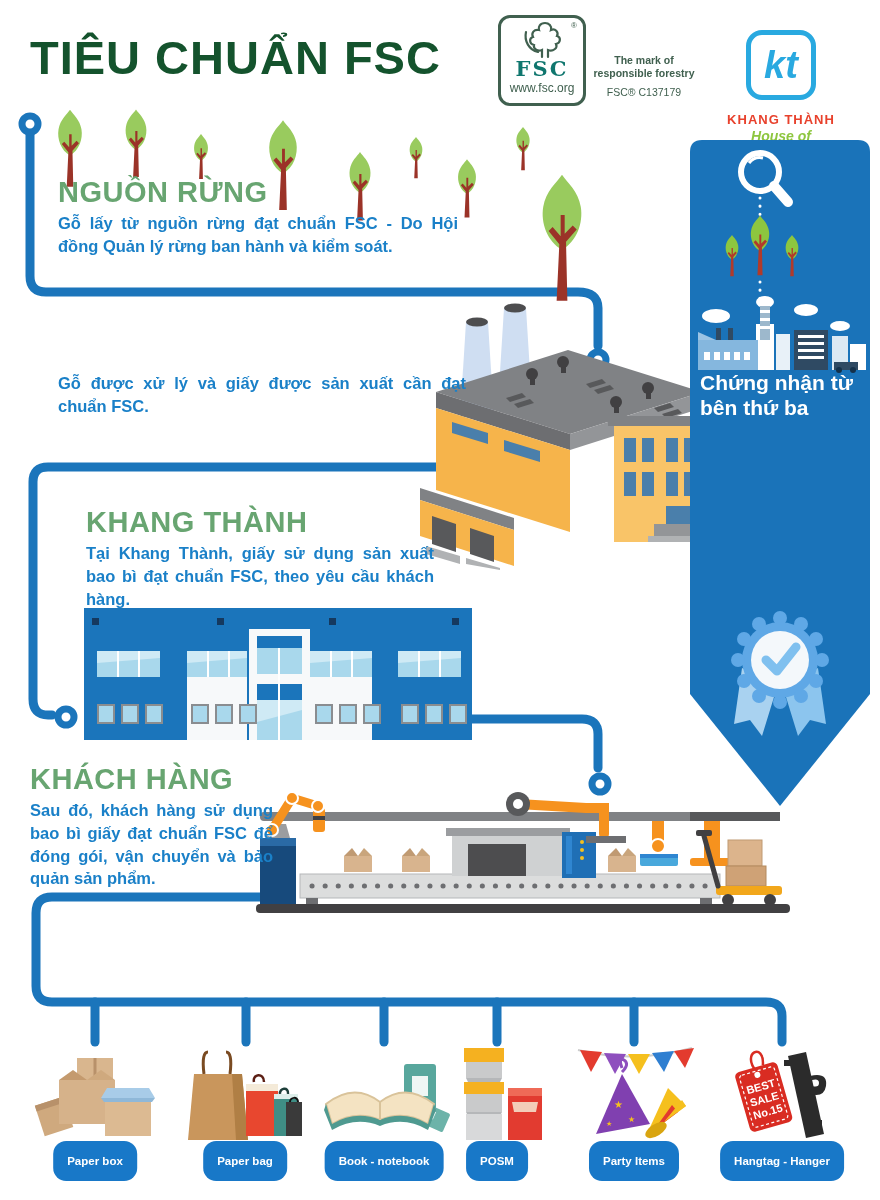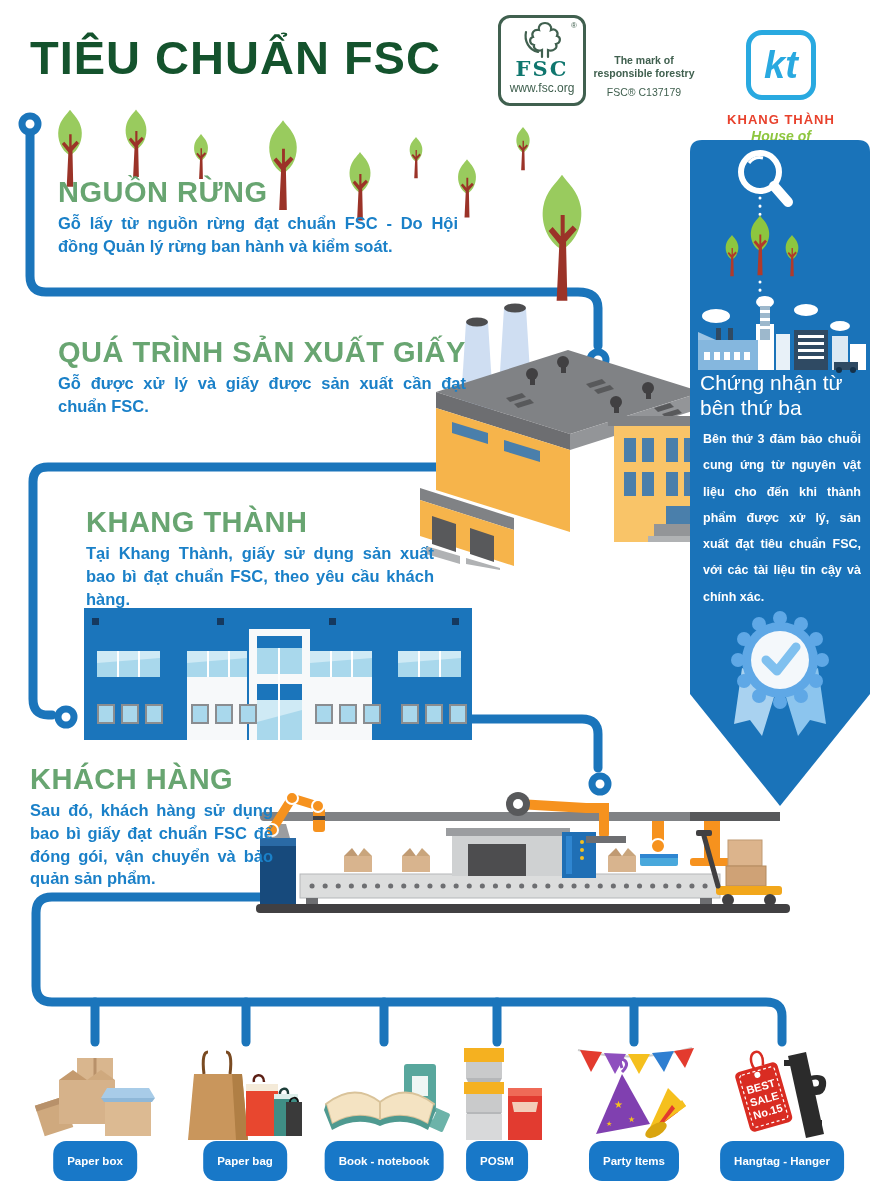--- a/index.html
+++ b/index.html
@@ -21,21 +21,21 @@
   .kt-wrap{left:716px;top:18px;width:130px;text-align:center;}
   .kt-mono{width:60px;height:60px;border:5px solid #29a9e0;border-radius:16px;margin:12px auto;
            display:flex;align-items:center;justify-content:center;}
   .kt-mono span{color:#29a9e0;font-size:38px;font-weight:bold;font-style:italic;line-height:1;}
   .kt-name{color:#e8412c;font-weight:bold;font-size:13px;letter-spacing:1px;margin-top:5px;}
   .kt-slogan{color:#8dc63f;font-weight:bold;font-style:italic;font-size:14px;margin-top:1px;}
   
   .h-green{color:#68a571;font-weight:bold;font-size:29px;letter-spacing:0.5px;white-space:nowrap;}
   .p-blue{color:#1a80c8;font-weight:bold;font-size:16.5px;line-height:1.38;text-align:justify;}
   
-  .sb-heading{color:#ffffff;font-weight:normal;font-size:21px;line-height:1.2;}
+  .sb-heading{color:#ffffff;font-weight:bold;font-size:21px;line-height:1.2;}
   .sb-body{color:#ffffff;font-weight:bold;font-size:12.5px;line-height:2.1;text-align:justify;}
   
   .pill{top:1141px;transform:translateX(-50%);background:#1878c8;color:#fff;font-weight:bold;
         font-size:11.5px;padding:14px 14px;border-radius:13px;white-space:nowrap;}
   svg{display:block;}
   .lineart{stroke:#1b75bb;stroke-width:9;fill:none;stroke-linecap:round;}
   .donut{fill:#fff;stroke:#1b75bb;stroke-width:7;}
 </style>
 </head>
 <body>
@@ -99,21 +99,20 @@
     <use href="#tree" x="344" y="150" width="32" height="74"></use>
     <use href="#tree" x="406" y="136" width="20" height="44"></use>
     <use href="#tree" x="452" y="158" width="30" height="62"></use>
     <use href="#tree" x="512" y="126" width="22" height="46"></use>
     <use href="#tree" x="530" y="172" width="64" height="134"></use>
   </svg>
 
   <div class="abs h-green" style="left:58px;top:176px;z-index:3">NGUỒN RỪNG</div>
   <div class="abs p-blue" style="left:58px;top:212px;width:400px;z-index:3">Gỗ lấy từ nguồn rừng đạt chuẩn FSC - Do Hội đồng Quản lý rừng ban hành và kiểm soát.</div>
 
-  <div class="abs h-green" style="left:58px;top:336px;z-index:3">QUÁ TRÌNH SẢN XUẤT GIẤY</div>
   <div class="abs p-blue" style="left:58px;top:372px;width:408px;z-index:3">Gỗ được xử lý và giấy được sản xuất cần đạt chuẩn FSC.</div>
 
   <svg class="abs" style="left:418px;top:292px;z-index:2" width="292" height="278" viewBox="0 0 292 278">
     <polygon points="48,30 70,30 76,125 42,125" fill="#cfdef2"></polygon>
     <ellipse cx="59" cy="30" rx="11" ry="4.5" fill="#4d4d4f"></ellipse>
     <polygon points="86,16 108,16 114,112 80,112" fill="#cfdef2"></polygon>
     <ellipse cx="97" cy="16" rx="11" ry="4.5" fill="#4d4d4f"></ellipse>
 
     <polygon points="18,100 150,58 284,100 152,142" fill="#808285"></polygon>
     <polygon points="18,100 152,142 152,158 18,116" fill="#6d6e71"></polygon>
@@ -377,21 +376,20 @@
           <circle cx="58" cy="543" r="7"></circle>
         <circle cx="52" cy="522" r="7"></circle>
           <circle cx="58" cy="501" r="7"></circle>
           <circle cx="73" cy="486" r="7"></circle>
       </g>
       <circle cx="94" cy="522" r="29" fill="#f4f8fb"></circle>
       <path d="M80,522 L91,533 L110,509" stroke="#7fc0ef" stroke-width="9" fill="none" stroke-linecap="round" stroke-linejoin="round"></path>
     </g>
   </svg>
   <div class="abs sb-heading" style="left:700px;top:370px;width:162px;z-index:3">Chứng nhận từ bên thứ ba</div>
-  <div class="abs sb-body" style="left:703px;top:426px;width:158px;z-index:3">Bên thứ 3 đảm bảo chuỗi cung ứng từ nguyên vật liệu cho đến khi thành phẩm được xử lý, sản xuất đạt tiêu chuẩn FSC, với các tài liệu tin cậy và chính xác.</div>
 
   <svg class="abs" style="left:33px;top:1054px;z-index:2" width="126" height="86" viewBox="0 0 126 86">
     <g transform="rotate(-18 22 62)">
         <rect x="6" y="46" width="30" height="32" fill="#cfa97e"></rect>
         <rect x="6" y="46" width="30" height="6" fill="#b8916a"></rect>
       </g>
     <rect x="44" y="4" width="36" height="22" fill="#d9b68e"></rect>
       <line x1="62" y1="4" x2="62" y2="26" stroke="#b8916a" stroke-width="3"></line>
     <rect x="26" y="26" width="56" height="44" fill="#d6b28a"></rect>
     <polygon points="26,26 40,16 54,26" fill="#c49a6e"></polygon>

